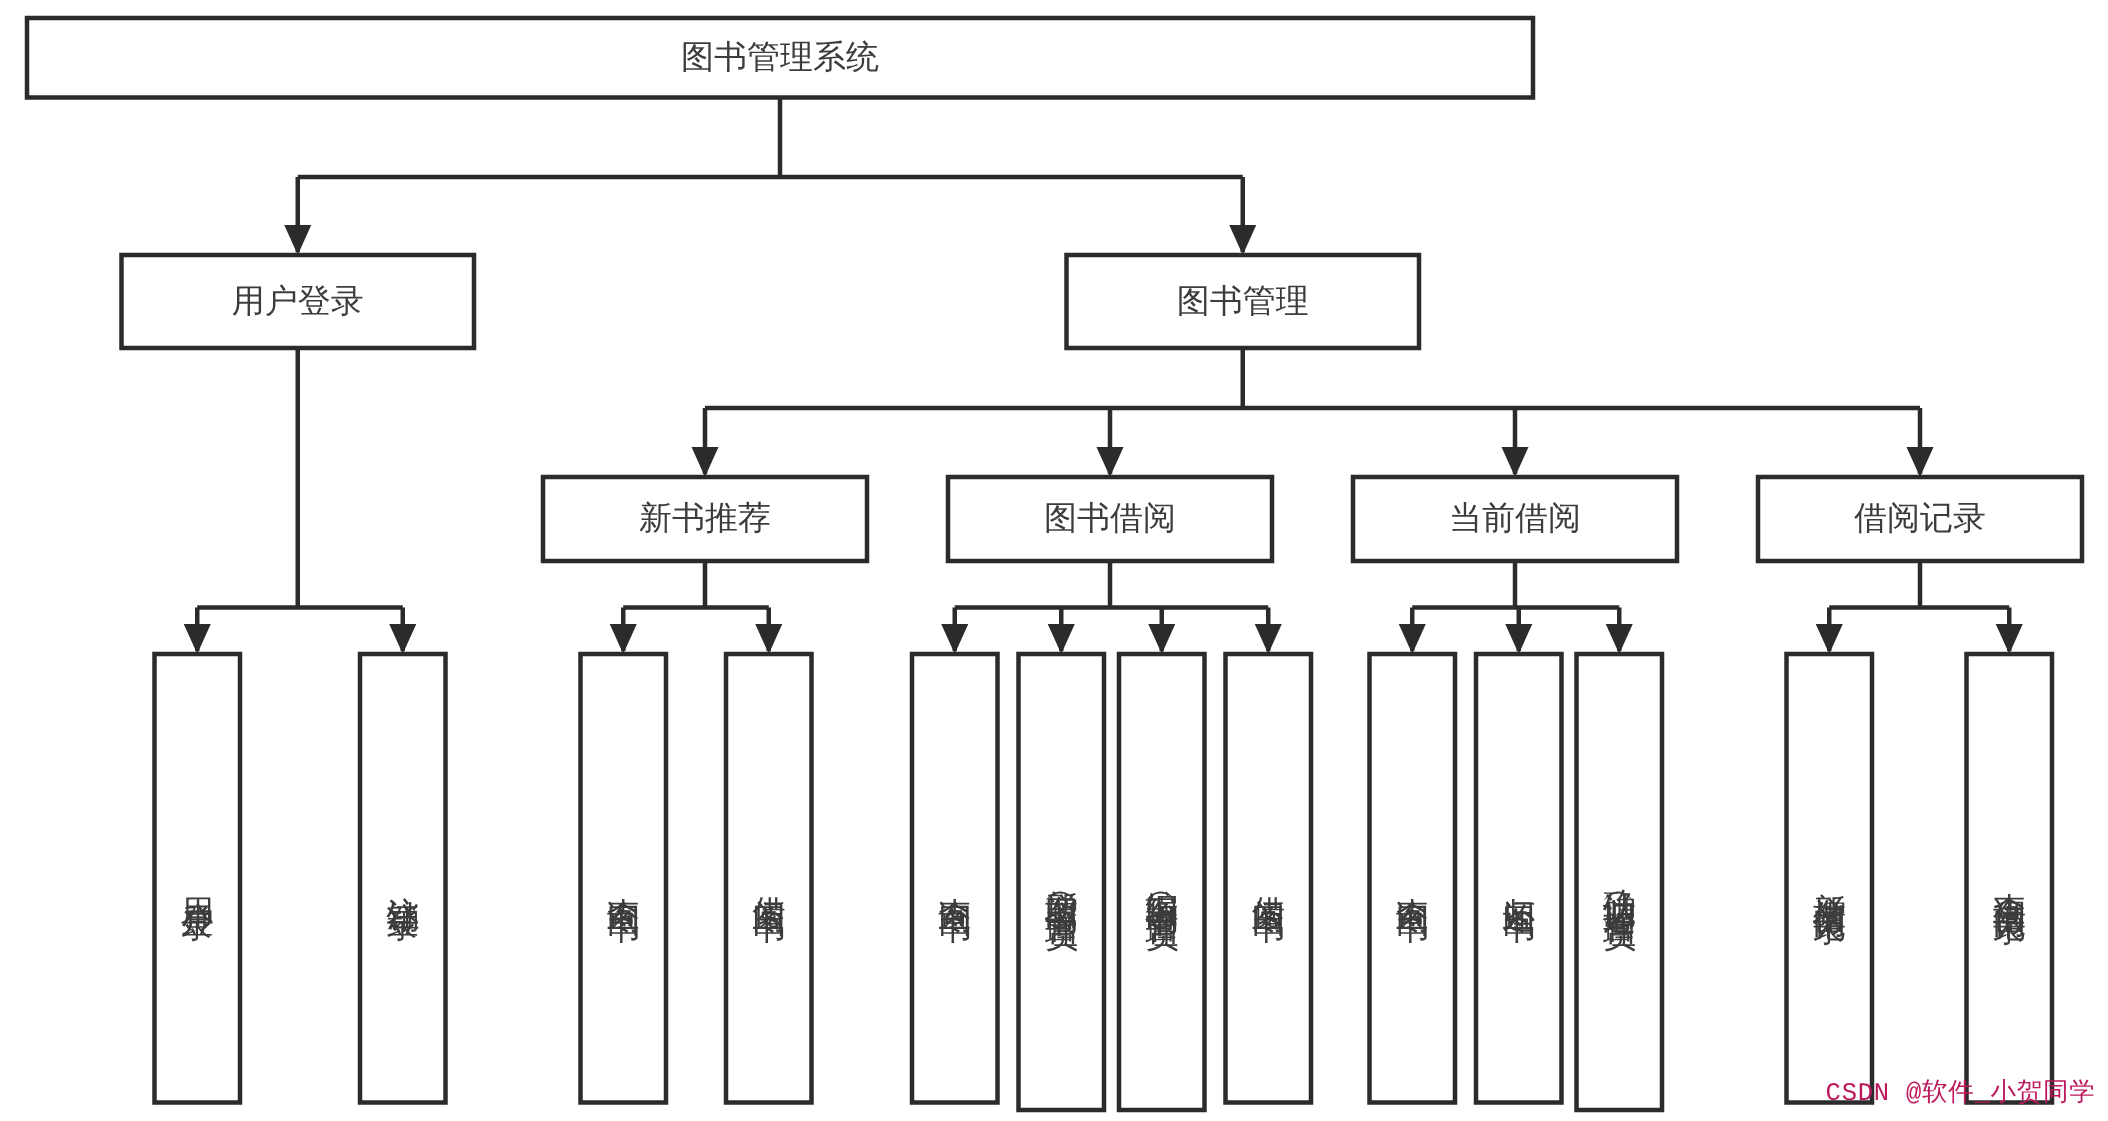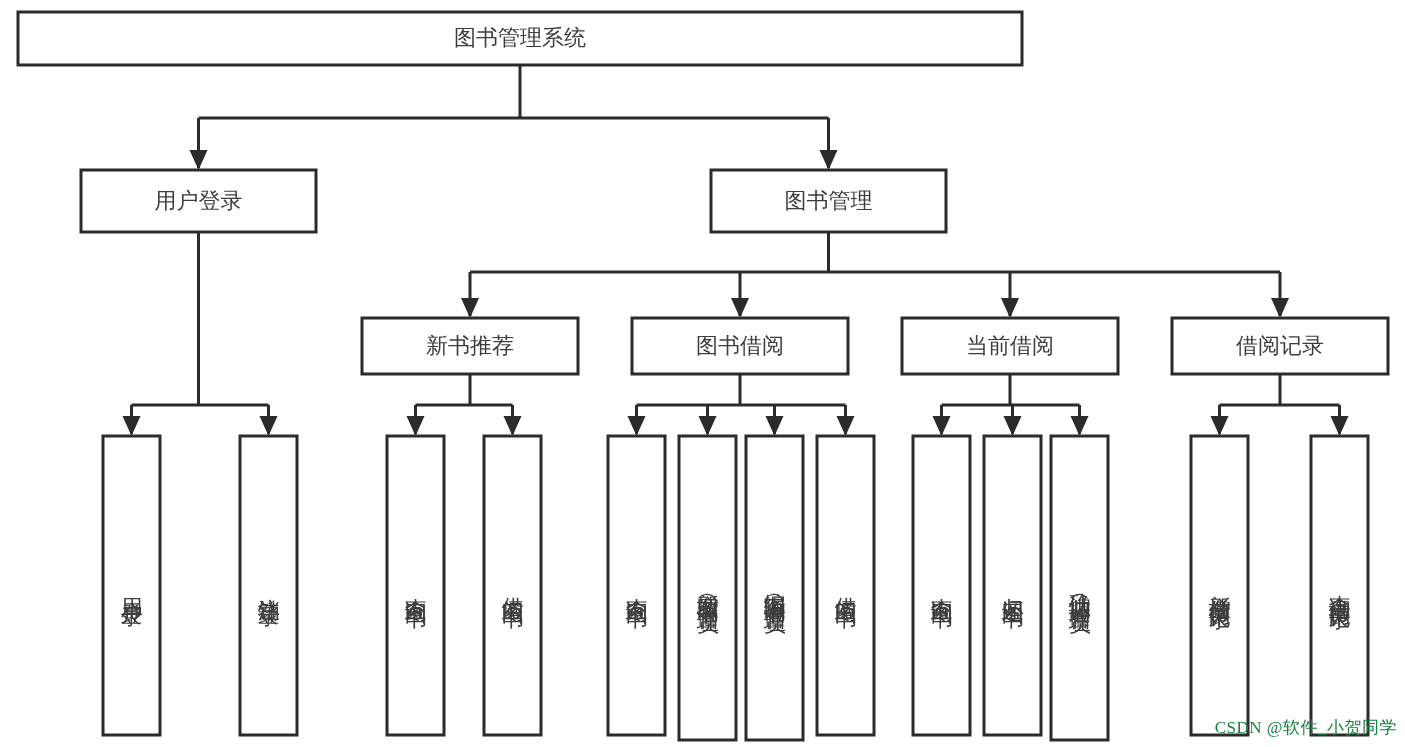--- a/index.html
+++ b/index.html
@@ -58,23 +58,23 @@
     color: #3c3c3c;
     letter-spacing: 3px;
     text-align: center;
     white-space: nowrap;
     pointer-events: none;
   }
   .watermark {
     position: absolute;
     right: 8px;
     bottom: 8px;
-    font-family: Liberation Serif, serif;
+    font-family: Liberation Mono, monospace;
     font-size: 17px;
-    color: #15803d;
+    color: #be185d;
     letter-spacing: 0.5px;
     user-select: none;
   }
 </style>
 </head>
 <body>
 
 <div id="chart-root">
   <svg class="flow" viewBox="0 0 1405 747">
     <g id="links-layer">

